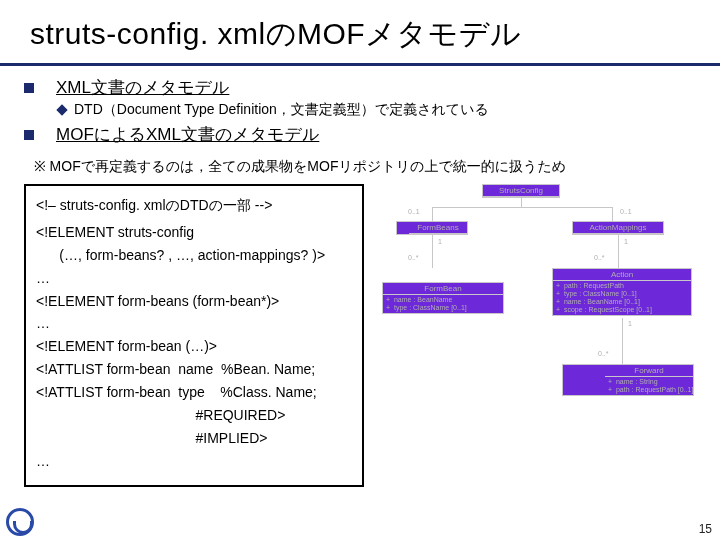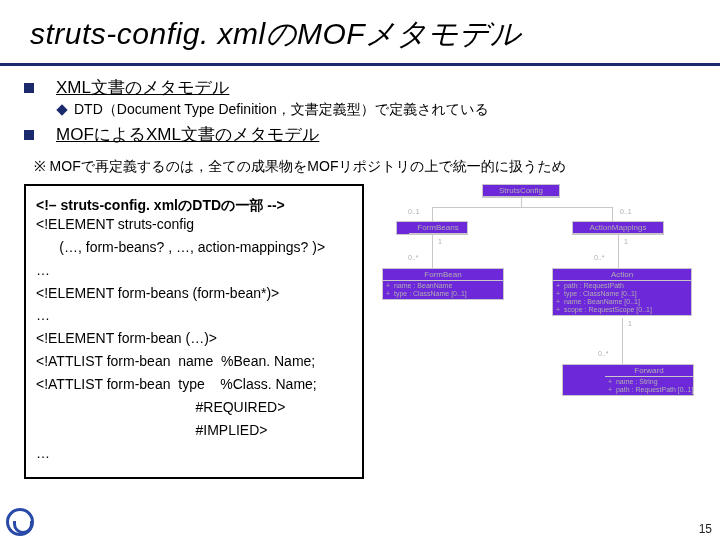--- a/index.html
+++ b/index.html
@@ -6,21 +6,20 @@
   body {
     width: 720px;
     height: 540px;
     background: #fff;
     font-family: Arial, "Helvetica Neue", sans-serif;
     position: relative;
     overflow: hidden;
   }
   .title-wrap {
     padding: 14px 24px 6px 30px;
-    font-style: italic;
   }
   .title {
     font-size: 30px;
     color: #000;
     letter-spacing: 0.5px;
   }
   .title-rule {
     height: 3px;
     background: #1a2a6c;
     margin: 2px 0 10px 0;
@@ -75,21 +74,22 @@
   }
   .codebox {
     border: 2px solid #000;
     padding: 10px 10px;
     width: 340px;
     font-size: 14px;
     line-height: 1.35;
     font-family: Arial, sans-serif;
   }
   .codebox .hdr {
-    font-weight: bold;
+    font-weight: normal;
+    margin-bottom: 8px;
   }
   .codebox .blk { margin-bottom: 4px; white-space: pre-wrap; }
 
   .uml {
     flex: 1;
     position: relative;
     height: 270px;
     font-size: 8px;
     color: #b0aeb0;
   }
@@ -205,21 +205,21 @@
       <div class="uhdr">ActionMappings</div>
     </div>
 
     <div class="vline" style="left:60px; top:50px; height:34px;"></div>
     <span class="mult" style="left:66px; top:54px;">1</span>
     <span class="mult" style="left:36px; top:70px;">0..*</span>
     <div class="vline" style="left:246px; top:50px; height:34px;"></div>
     <span class="mult" style="left:252px; top:54px;">1</span>
     <span class="mult" style="left:222px; top:70px;">0..*</span>
 
-    <div class="ubox" style="left:10px; top:84px; width:122px;">
+    <div class="ubox" style="left:10px; top:98px; width:122px;">
       <div class="uhdr">FormBean</div>
       <div class="ubody">+  name : BeanName
 +  type : ClassName [0..1]</div>
     </div>
 
     <div class="ubox" style="left:180px; top:84px; width:140px;">
       <div class="uhdr">Action</div>
       <div class="ubody">+  path : RequestPath
 +  type : ClassName [0..1]
 +  name : BeanName [0..1]

